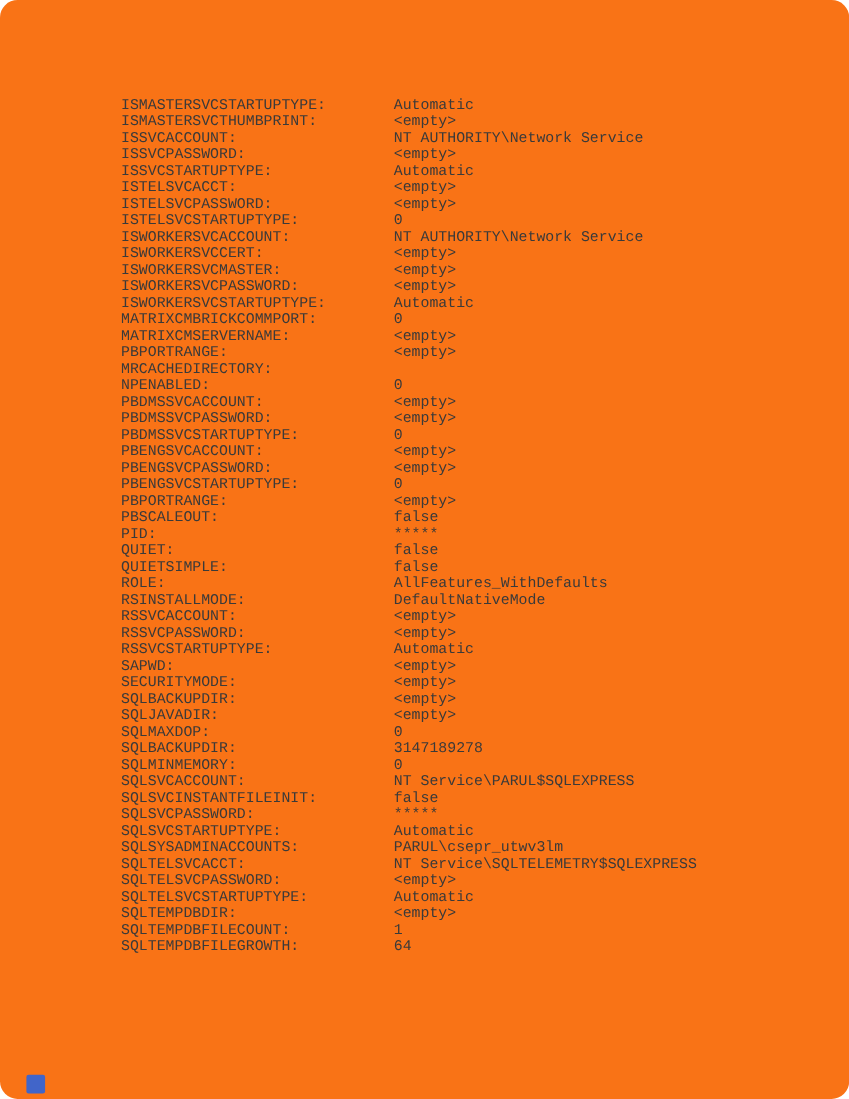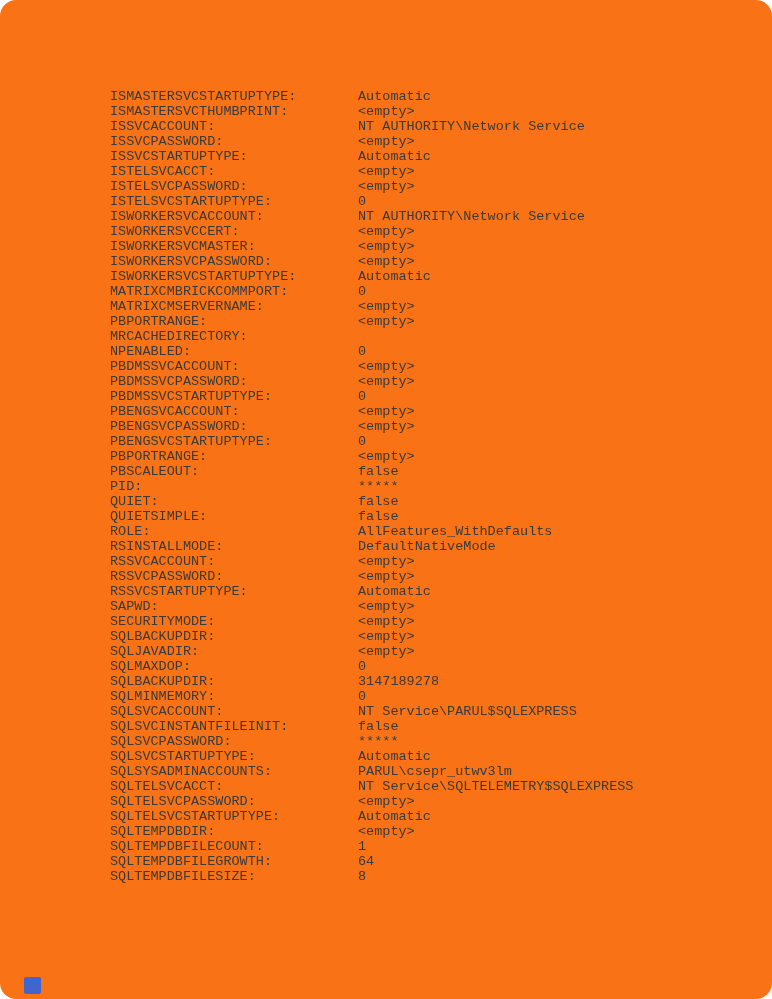--- a/index.html
+++ b/index.html
@@ -97,16 +97,15 @@
       <div class="row"><span class="key">SQLSVCINSTANTFILEINIT:</span><span class="val">false</span></div>
       <div class="row"><span class="key">SQLSVCPASSWORD:</span><span class="val">*****</span></div>
       <div class="row"><span class="key">SQLSVCSTARTUPTYPE:</span><span class="val">Automatic</span></div>
       <div class="row"><span class="key">SQLSYSADMINACCOUNTS:</span><span class="val">PARUL\csepr_utwv3lm</span></div>
       <div class="row"><span class="key">SQLTELSVCACCT:</span><span class="val">NT Service\SQLTELEMETRY$SQLEXPRESS</span></div>
       <div class="row"><span class="key">SQLTELSVCPASSWORD:</span><span class="val">&lt;empty&gt;</span></div>
       <div class="row"><span class="key">SQLTELSVCSTARTUPTYPE:</span><span class="val">Automatic</span></div>
       <div class="row"><span class="key">SQLTEMPDBDIR:</span><span class="val">&lt;empty&gt;</span></div>
       <div class="row"><span class="key">SQLTEMPDBFILECOUNT:</span><span class="val">1</span></div>
       <div class="row"><span class="key">SQLTEMPDBFILEGROWTH:</span><span class="val">64</span></div>
-      <div class="row"><span class="key">SQLTEMPDBFILESIZE:</span><span class="val">8</span></div>
     </div>
   <div class="marker" id="marker" style="background: rgb(65, 101, 201);"></div>
 </div>
 
 </body></html>

